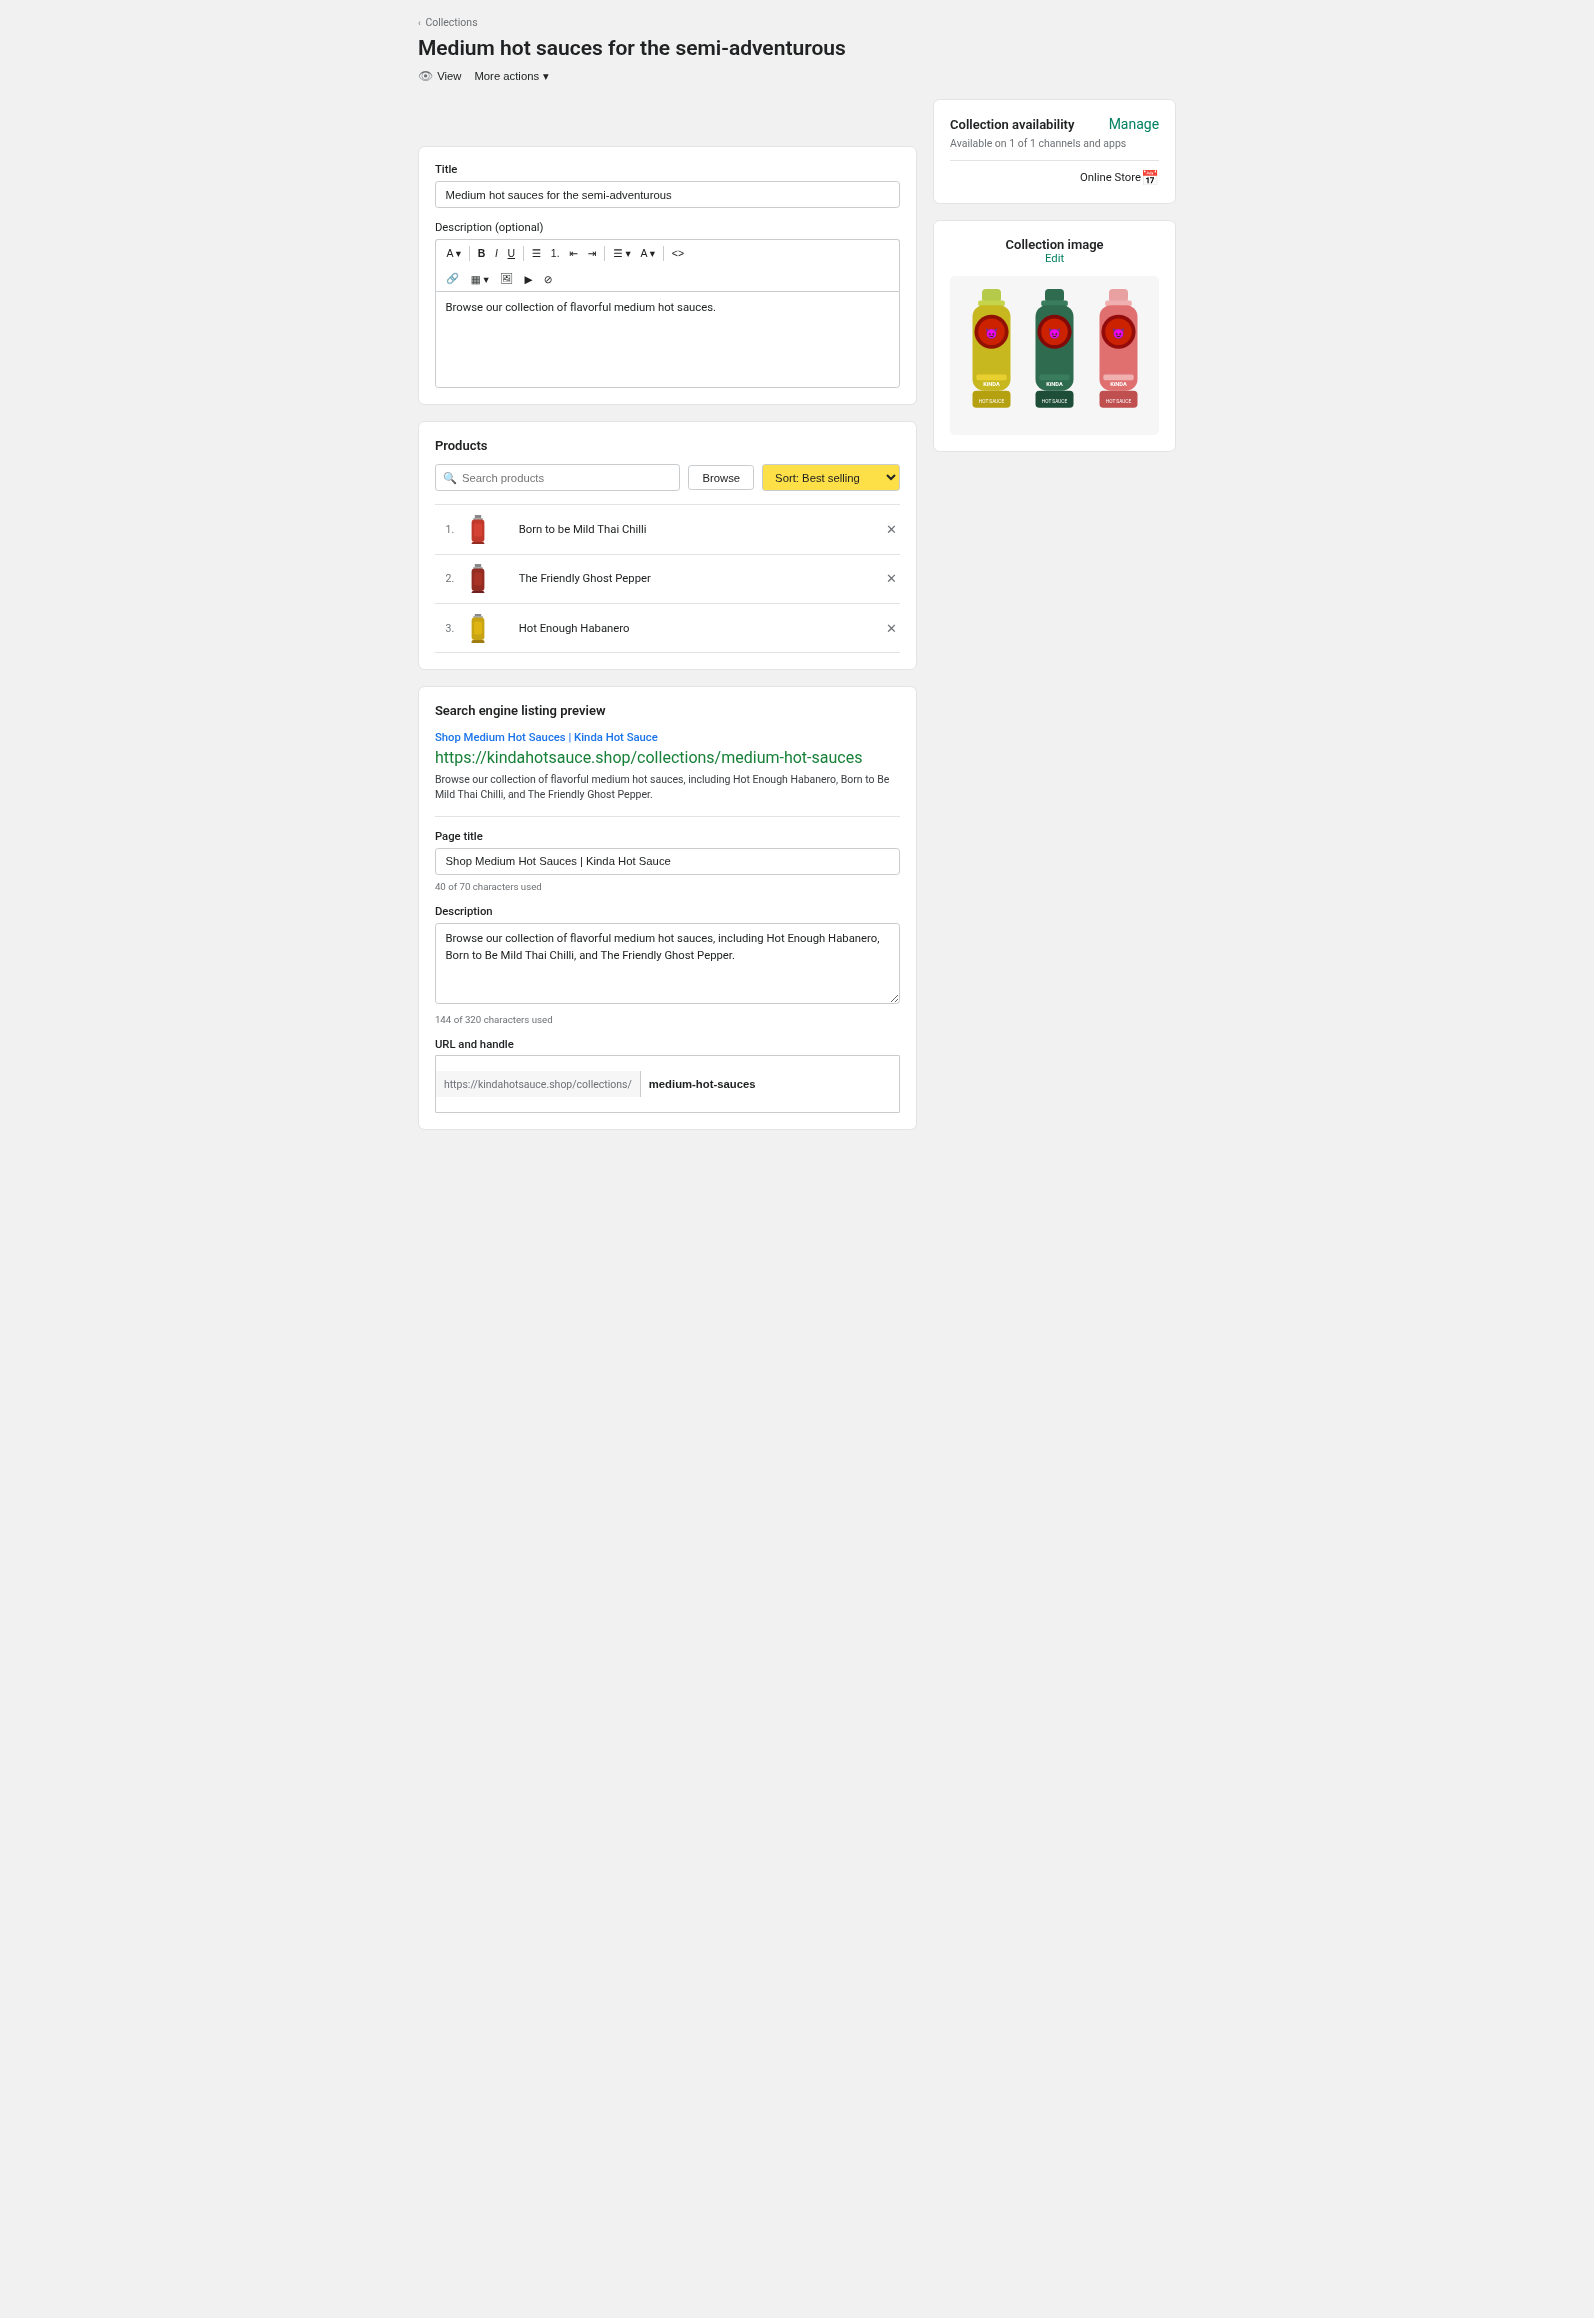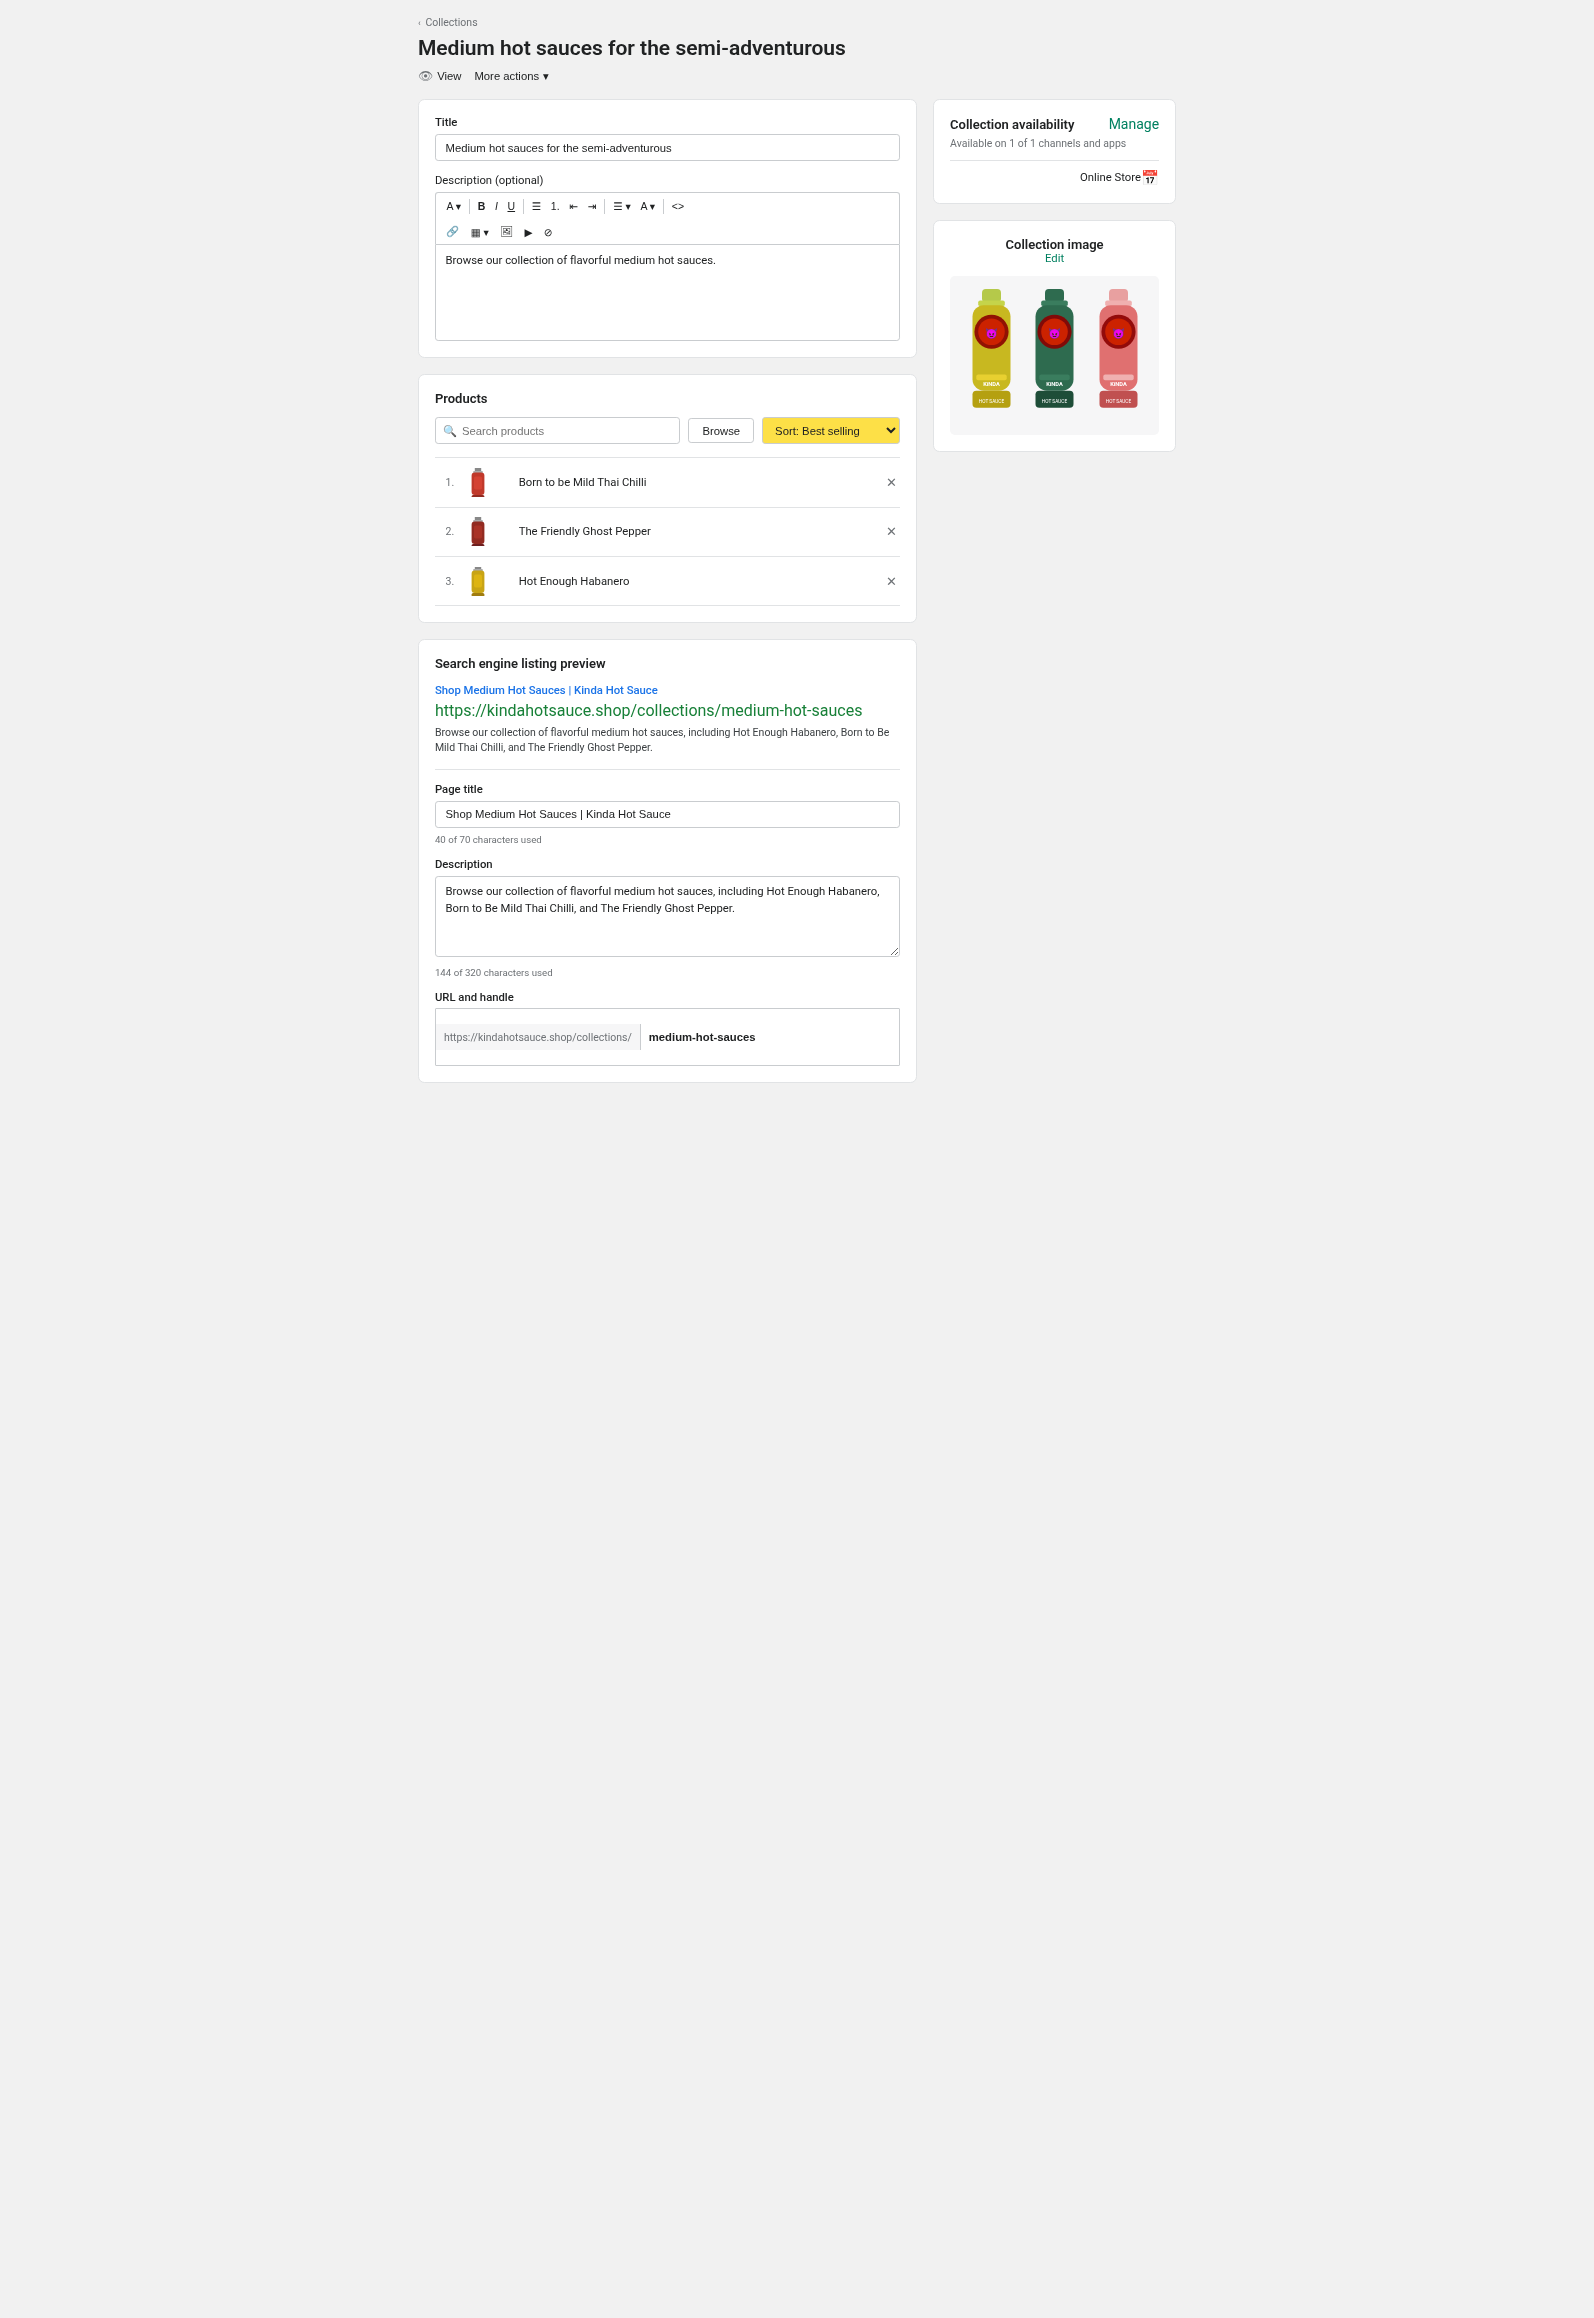--- a/index.html
+++ b/index.html
@@ -51,21 +51,21 @@
       font-size: 11.3px;
       padding: 0;
     }
     .eye-icon { color: #6d7175; font-size: 12px; }
     .main-layout {
       display: grid;
       grid-template-columns: 1fr 243px;
       gap: 16px;
       align-items: start;
     }
-    .left-column { display: flex; flex-direction: column; gap: 16px; }
+    .left-column { display: flex; flex-direction: column; gap: 16px; margin-top: 47px; }
     .right-column { display: flex; flex-direction: column; gap: 16px; }
     .card {
       background: #fff;
       border: 0.8px solid #e1e3e5;
       border-radius: 6.5px;
       padding: 16px;
     }
     .card-label {
       font-size: 11.3px;
       font-weight: 500;

